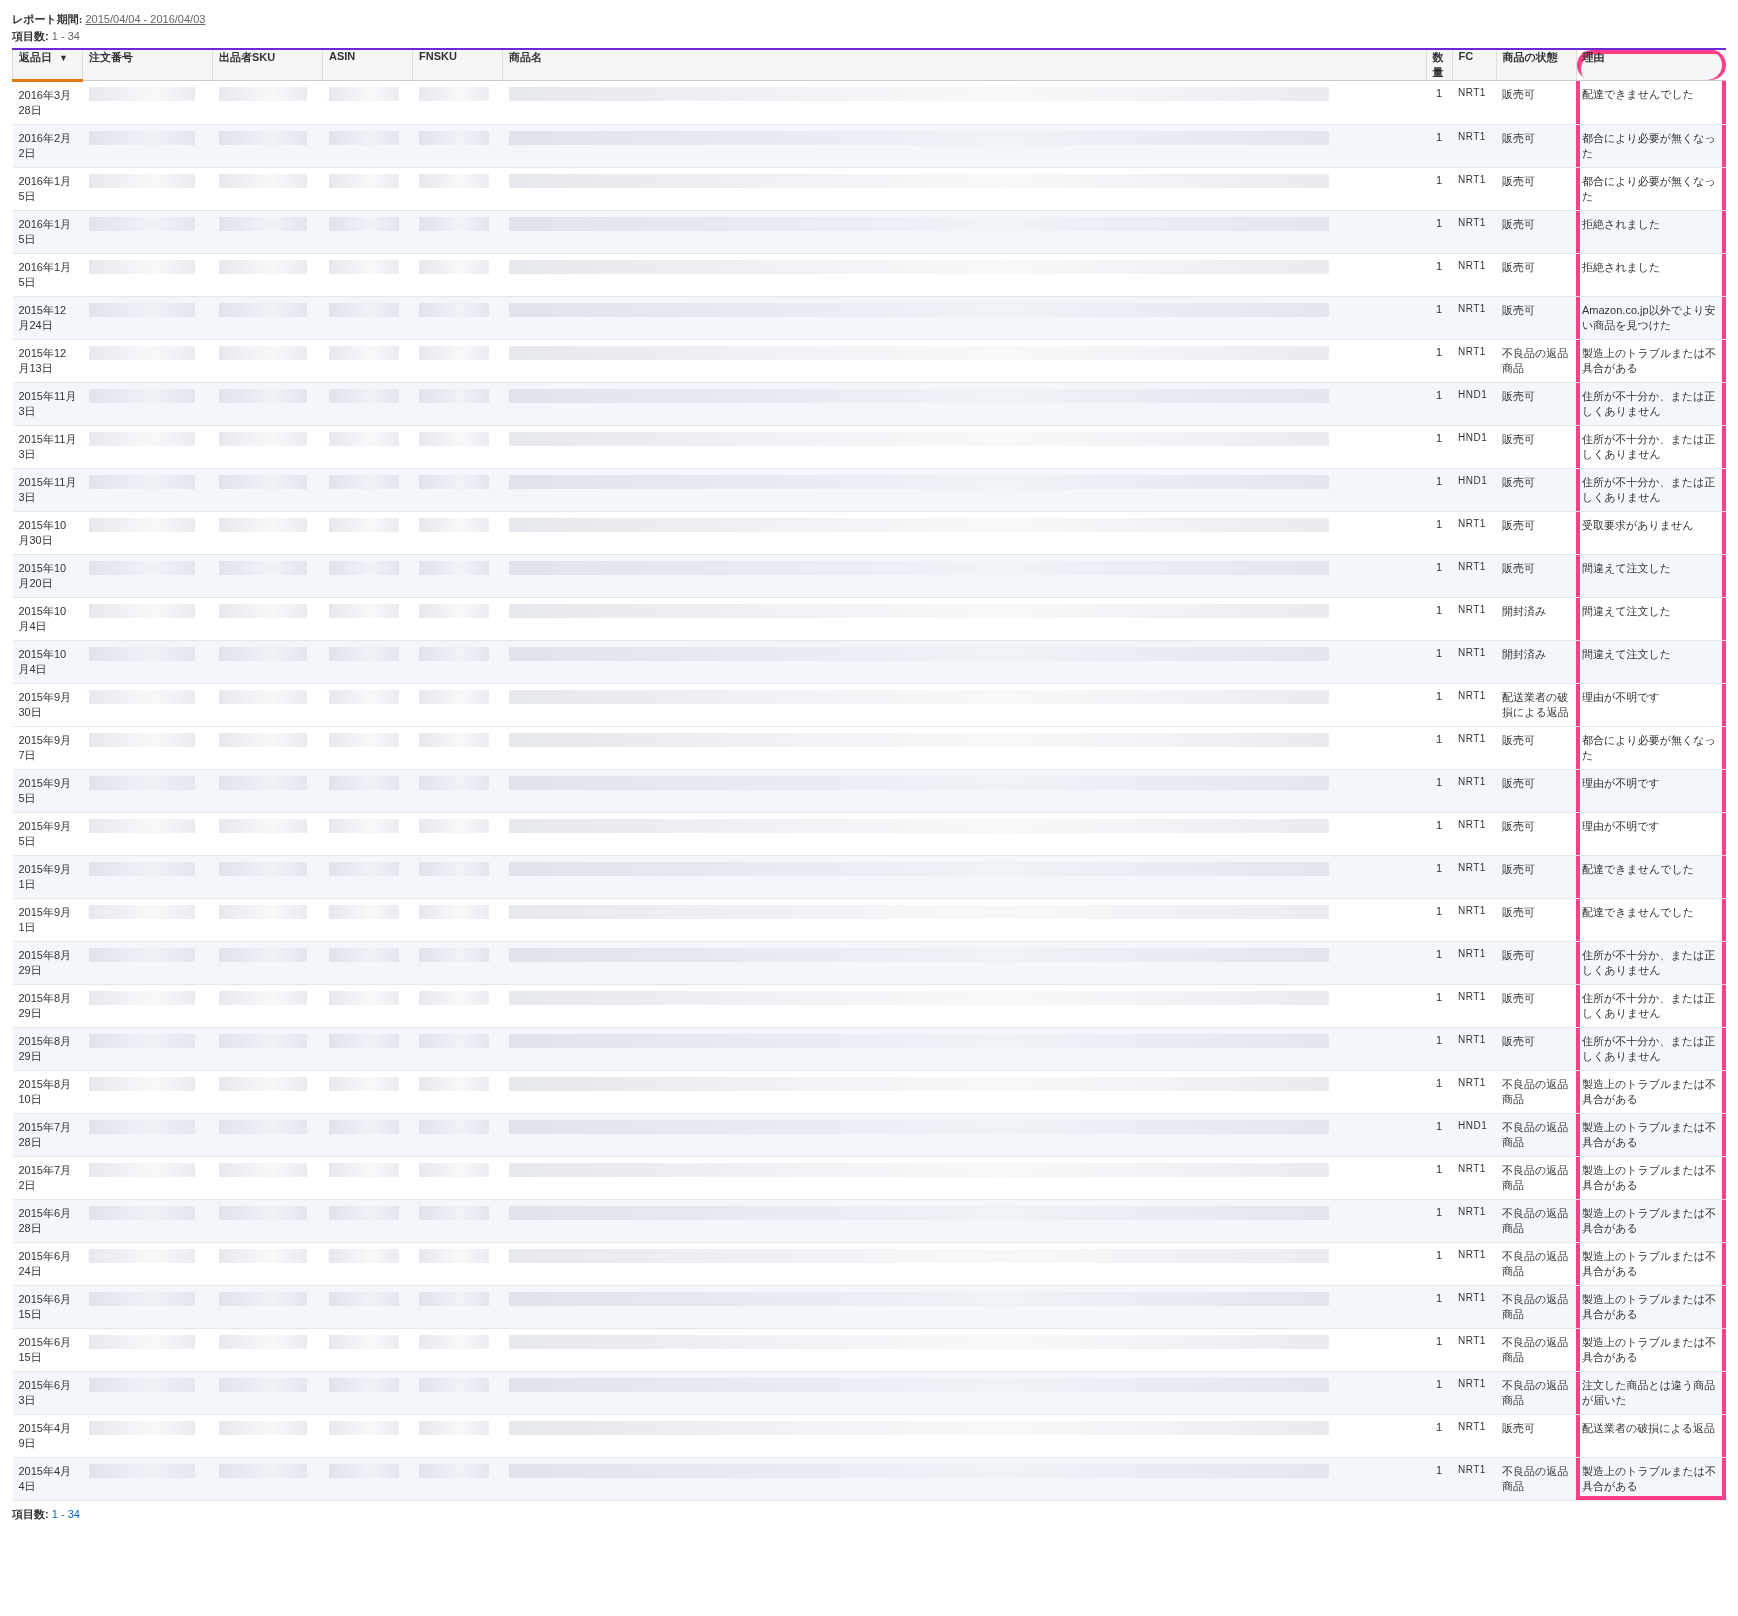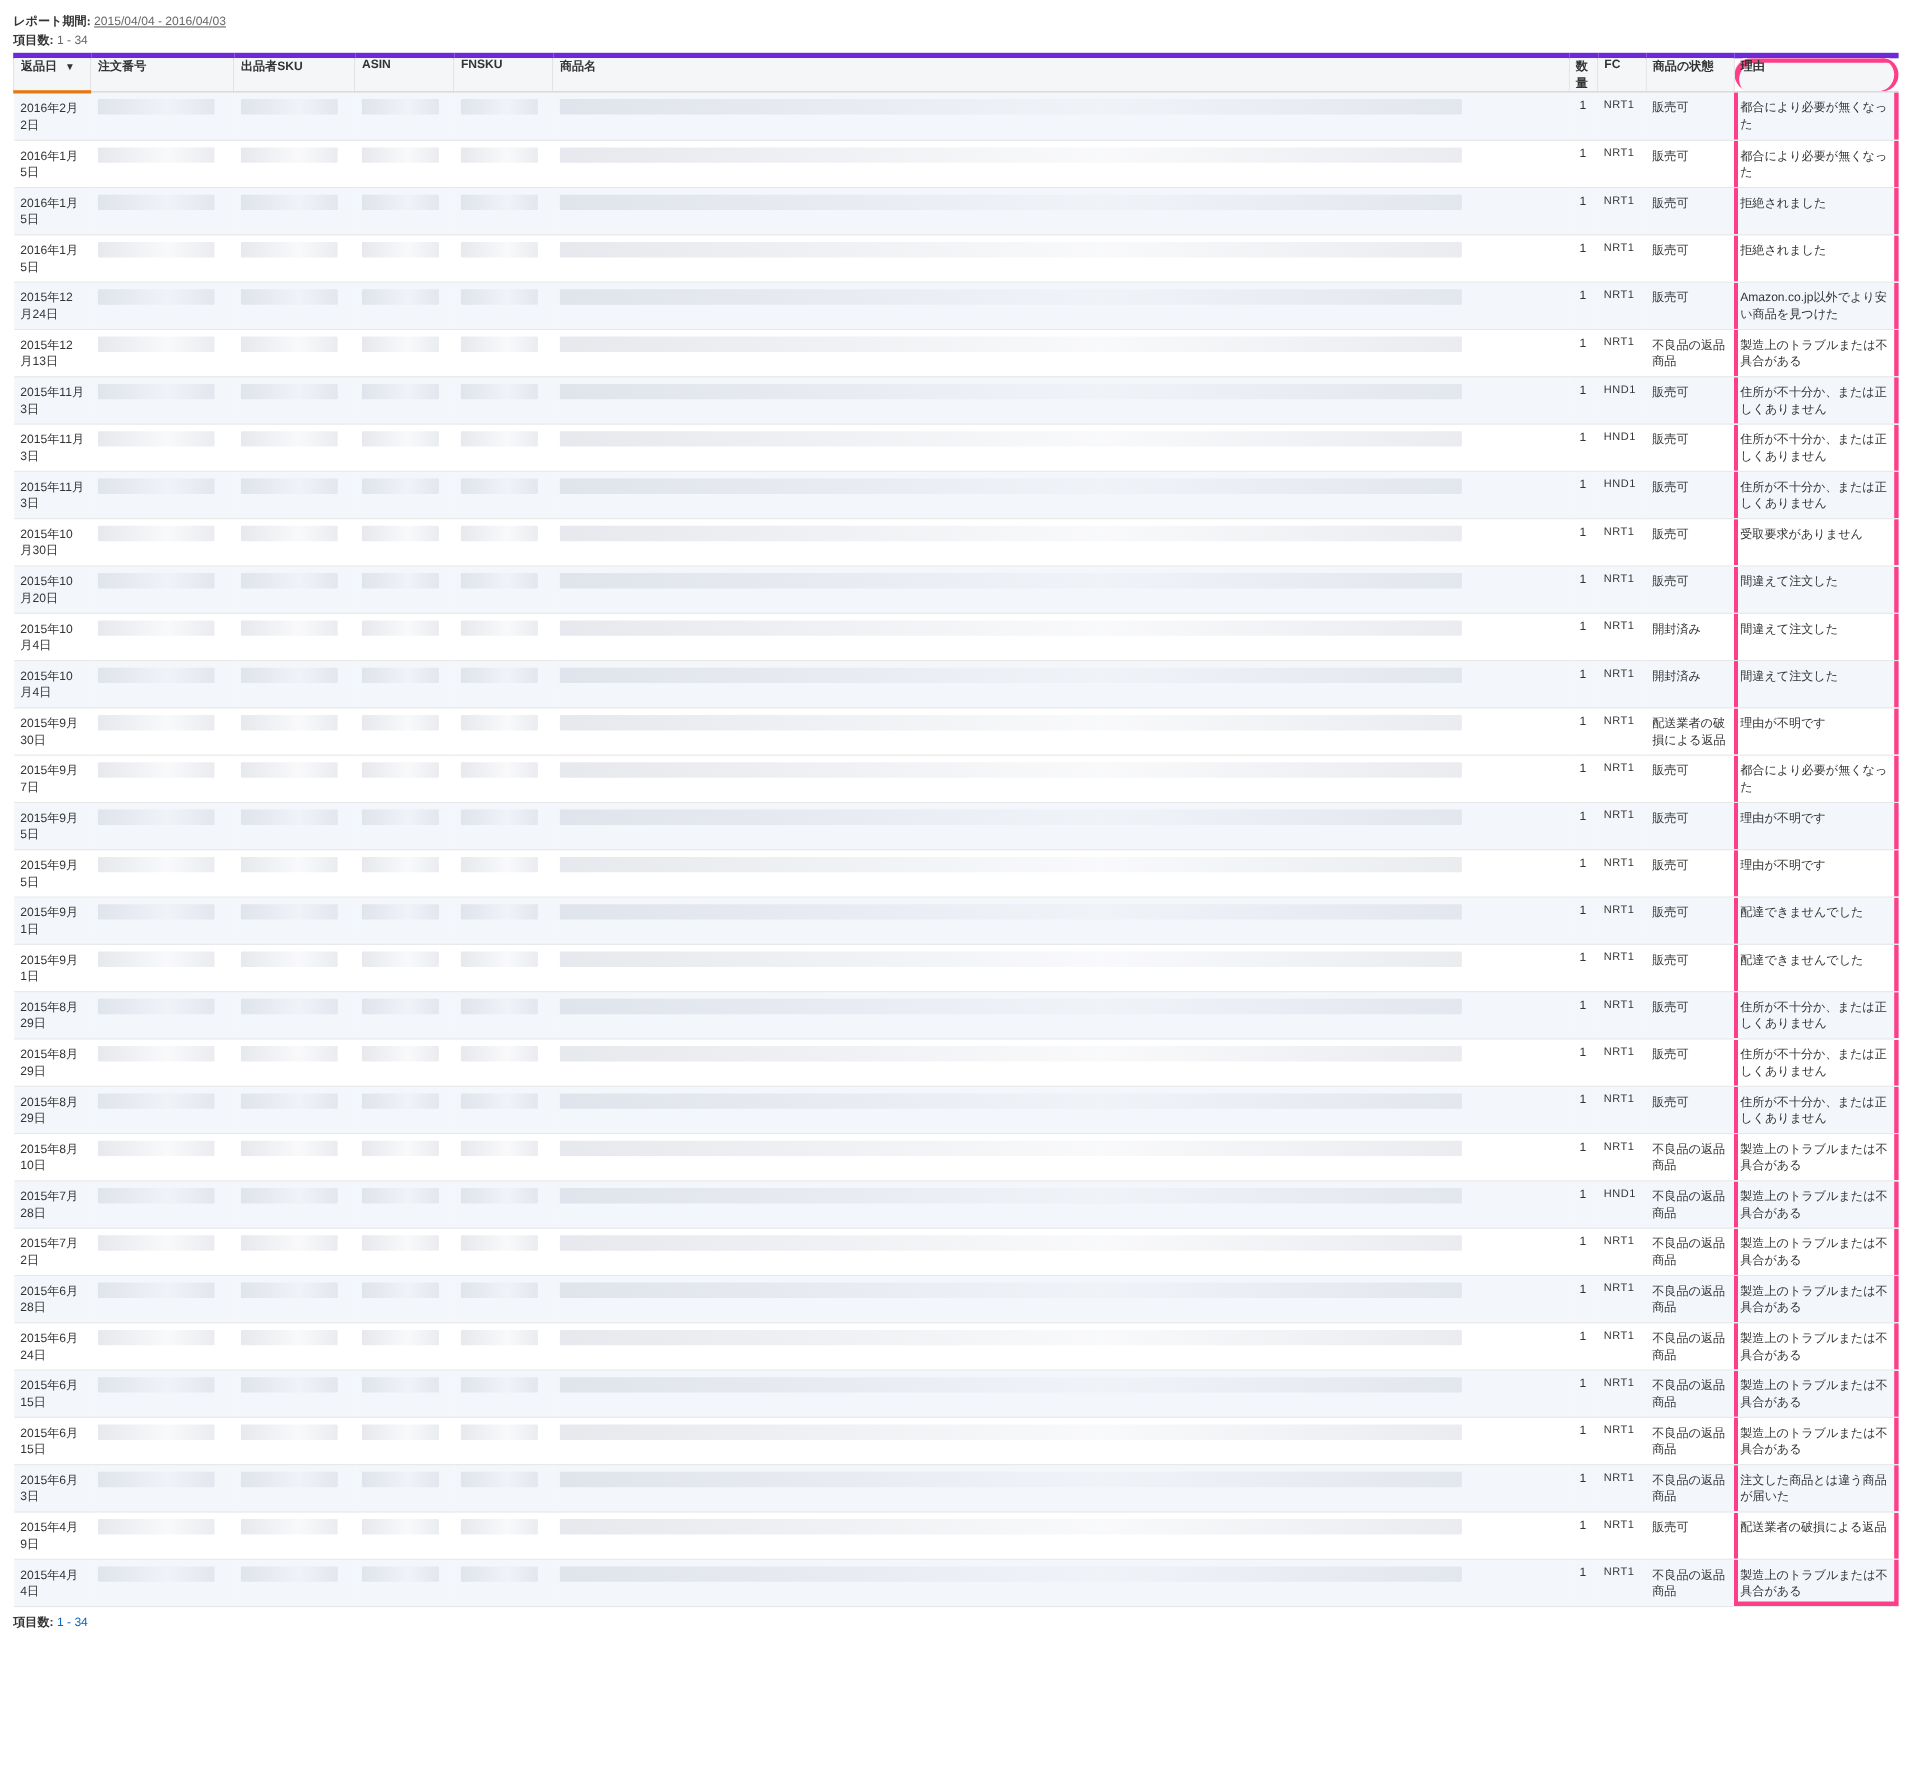--- a/index.html
+++ b/index.html
@@ -19,21 +19,21 @@
   .count-line .val { color: #666; }
 
   table.report {
     width: 100%;
     border-collapse: collapse;
     table-layout: fixed;
     font-size: 11px;
   }
   table.report thead th {
     background: #f4f6f8;
-    border-top: 5px solid #6d28d9;
+    border-top: 2px solid #6d28d9;
     border-bottom: 1px solid #ccc;
     border-left: 1px solid #ddd;
     text-align: left;
     padding: 0 6px;
     font-weight: bold;
     color: #333;
     vertical-align: top;
     white-space: normal;
     position: relative;
   }
@@ -131,20 +131,42 @@
       <th>ASIN</th>
       <th>FNSKU</th>
       <th>商品名</th>
       <th>数量</th>
       <th>FC</th>
       <th>商品の状態</th>
       <th class="reason-hi-head">理由</th>
     </tr>
   </thead>
   <tbody id="tbody">
+      <tr>
+        <td>2016年3月28日</td>
+        <td class="blurcell">
+          <div class="blur"></div>
+        </td>
+        <td class="blurcell">
+          <div class="blur"></div>
+        </td>
+        <td class="blurcell">
+          <div class="blur"></div>
+        </td>
+        <td class="blurcell">
+          <div class="blur"></div>
+        </td>
+        <td class="blurcell">
+          <div class="blur"></div>
+        </td>
+        <td class="qty">1</td>
+        <td class="fc">NRT1</td>
+        <td>販売可</td>
+        <td class="reason-hi">配達できませんでした</td>
+      </tr>
       <tr class="alt">
         <td>2016年2月2日</td>
         <td class="blurcell">
           <div class="blur"></div>
         </td>
         <td class="blurcell">
           <div class="blur"></div>
         </td>
         <td class="blurcell">
           <div class="blur"></div>

